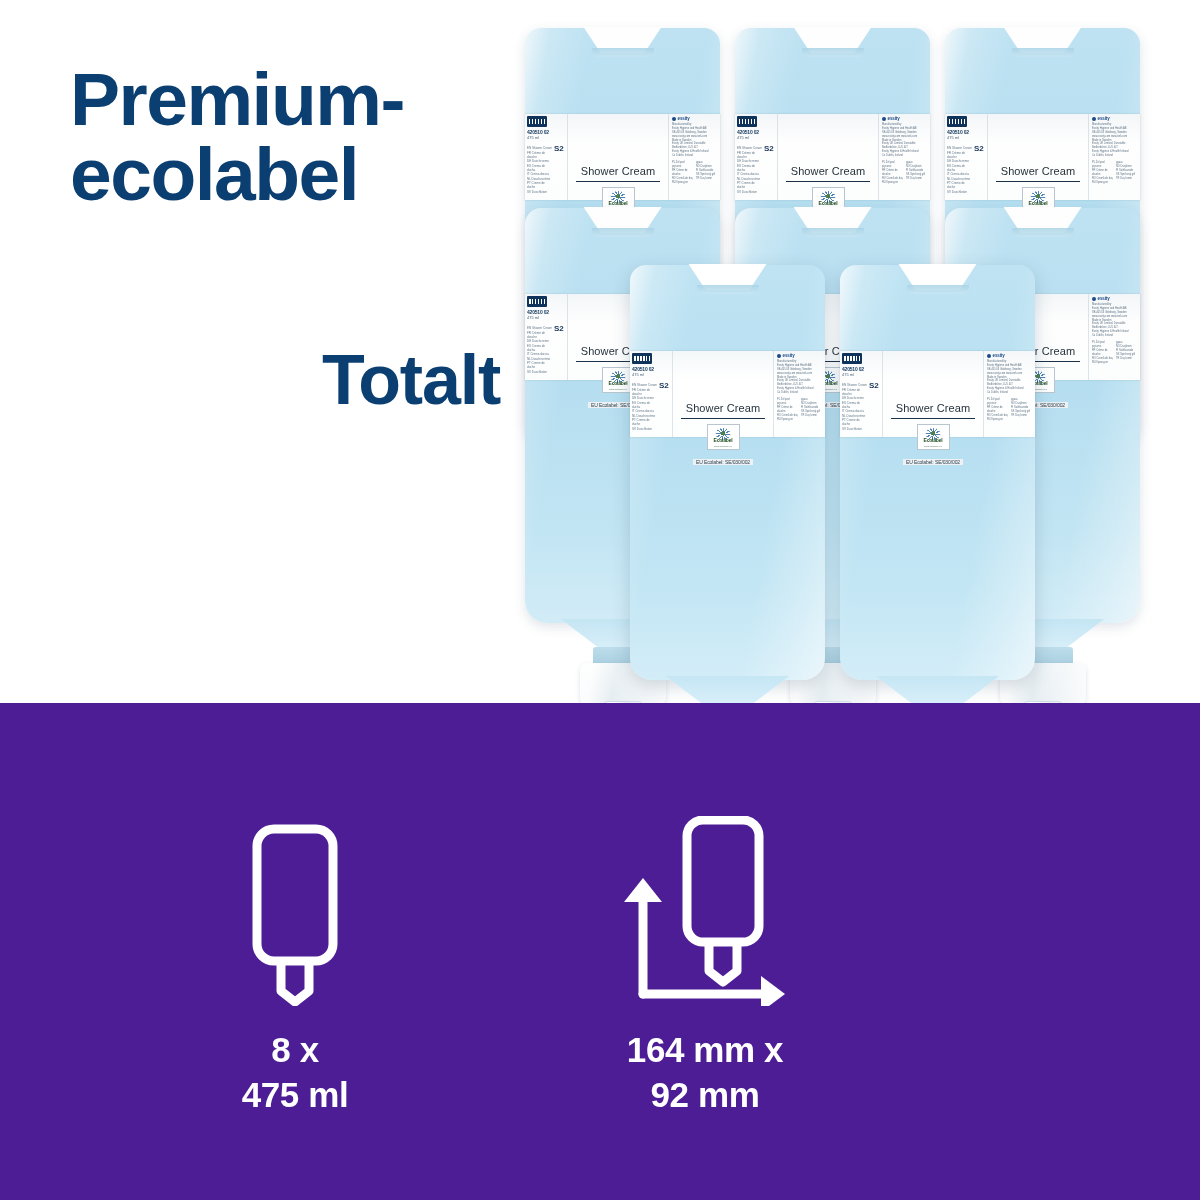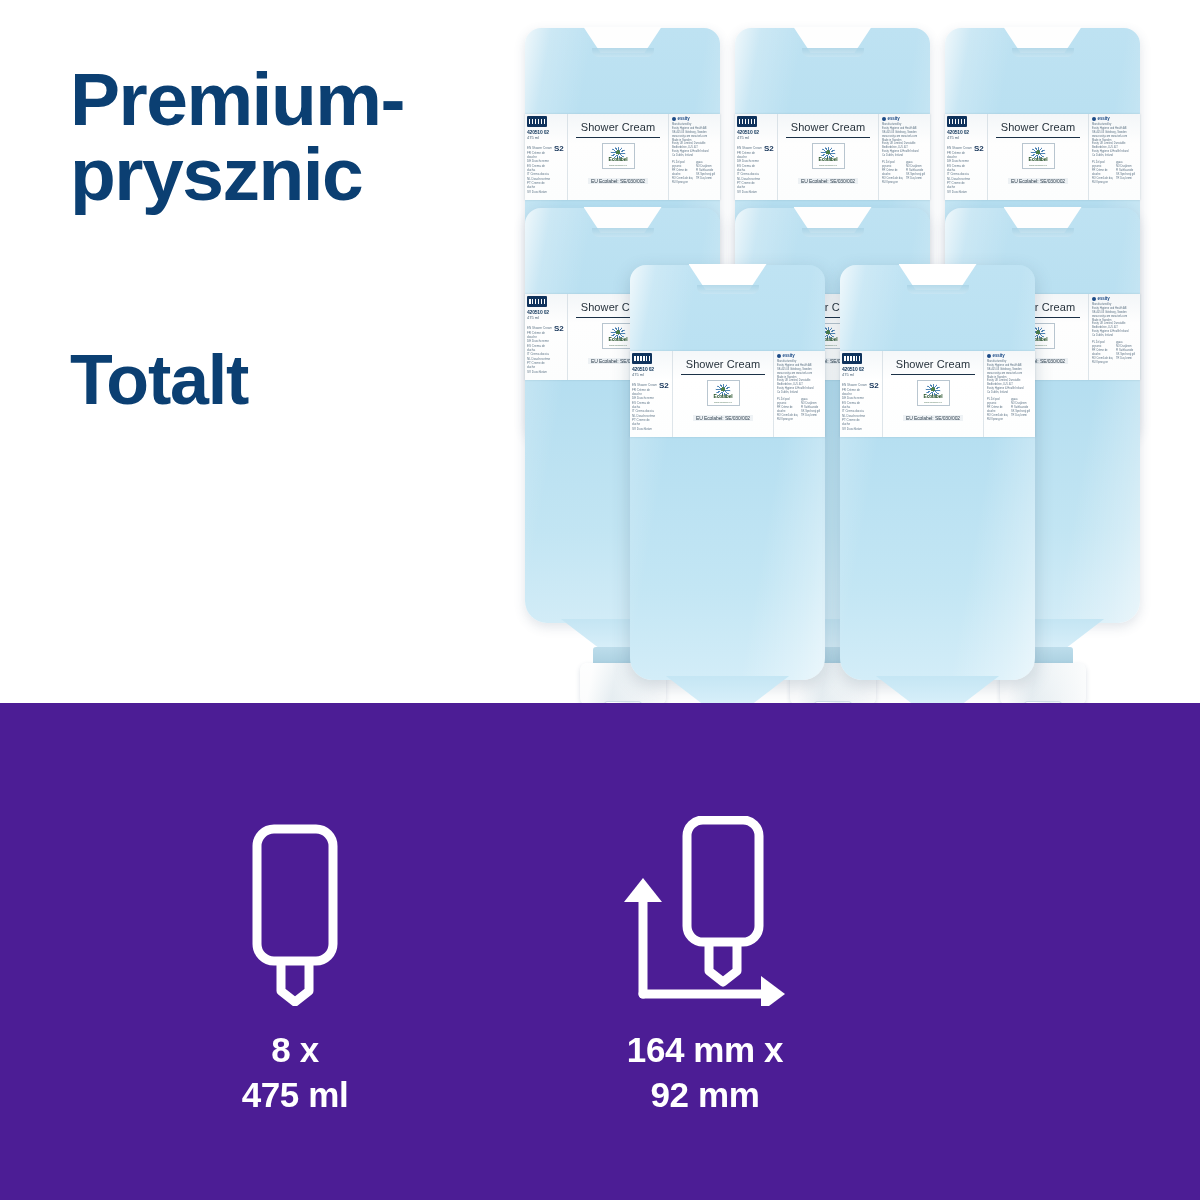--- a/index.html
+++ b/index.html
@@ -52,20 +52,21 @@
     top: 345px;
     width: 430px;
   }
 
   .subhead-label {
     font-size: 70px;
     font-weight: bold;
     line-height: 1.0;
     letter-spacing: -1.2px;
     color: #0b3f72;
+    text-align: right;
   }
 
   .subhead-value {
     margin-top: 16px;
     font-size: 70px;
     font-weight: bold;
     line-height: 1.06;
     letter-spacing: -1.2px;
     color: #1d96e0;
     white-space: pre-line;
@@ -239,20 +240,21 @@
     font-size: 3px;
     color: #62788a;
     line-height: 1.45;
   }
 
   .label-mid {
     flex: 1;
     position: relative;
     padding-top: 7px;
     text-align: center;
+    margin-top: 44px;
   }
   .product-name {
     font-size: 11px;
     color: #26323c;
     letter-spacing: .1px;
   }
   .rule {
     width: 84%;
     height: 1.4px;
     background: #1b3147;
@@ -383,21 +385,21 @@
 </style>
 </head>
 <body>
 
 <div id="page">
 
   <div class="top-section">
 
     <div class="copy-block">
       <div class="headline">Premium-
-prysznic</div>
+ecolabel</div>
     </div>
 
     <div class="subhead-block">
       <div class="subhead-label">Totalt</div>
     </div>
 
     <div class="product-stage" id="product-stage">
         <div class="bottle row-back" style="left: 25px; top: 28px; z-index: 1;">
     <div class="body">
       <div class="notch"></div>

